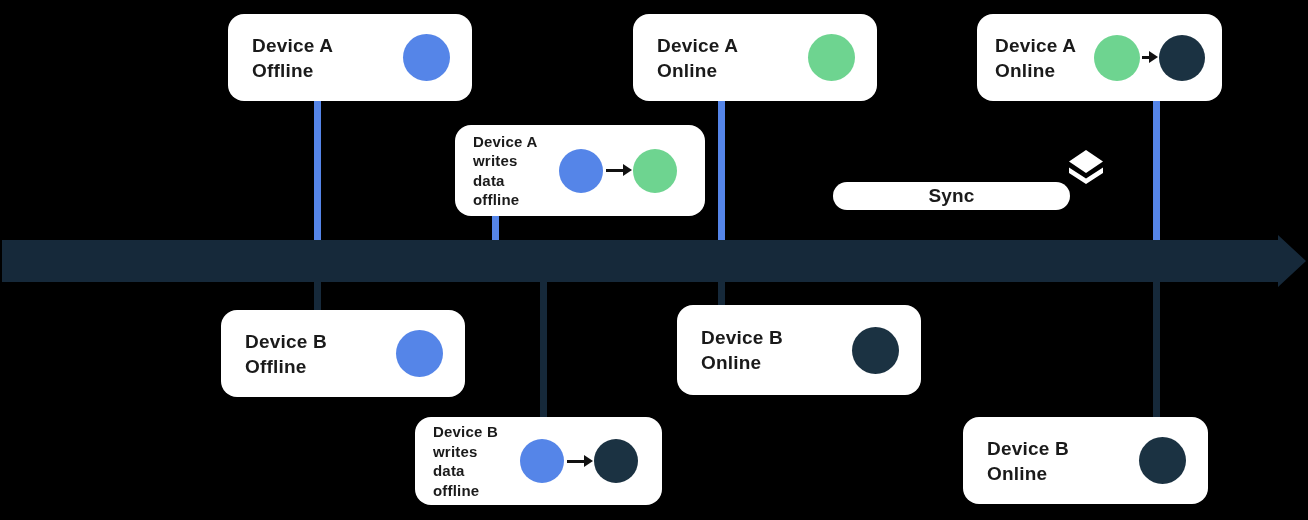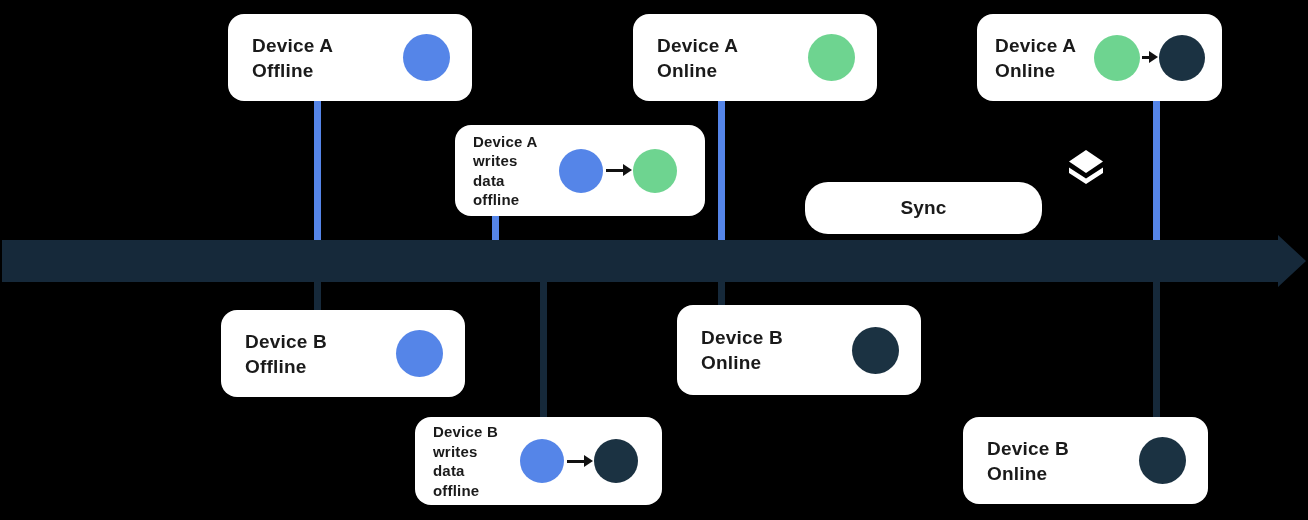--- a/index.html
+++ b/index.html
@@ -64,21 +64,21 @@
     position:relative;flex:none;height:3px;background:#111;
     width:18px;margin:0 9px 0 3px;
   }
   .dot-arrow::after{
     content:"";position:absolute;right:-8px;top:-5px;
     border-left:9px solid #111;border-top:6.5px solid transparent;border-bottom:6.5px solid transparent;
   }
   .dot-arrow.short{width:8px;margin:0 9px 0 2px;}
   
   .sync-pill{
-    position:absolute;z-index:3;left:805px;top:182px;width:237px;height:52px;
+    position:absolute;z-index:3;left:833px;top:182px;width:237px;height:28px;
     background:var(--card);border-radius:23px;
     display:flex;align-items:center;justify-content:center;
   }
   .sync-label{font-size:19px;font-weight:600;letter-spacing:.2px;color:var(--text);}
   
   .layers-icon{position:absolute;z-index:3;left:1066px;top:150px;}
 </style>
 </head>
 <body>
 

